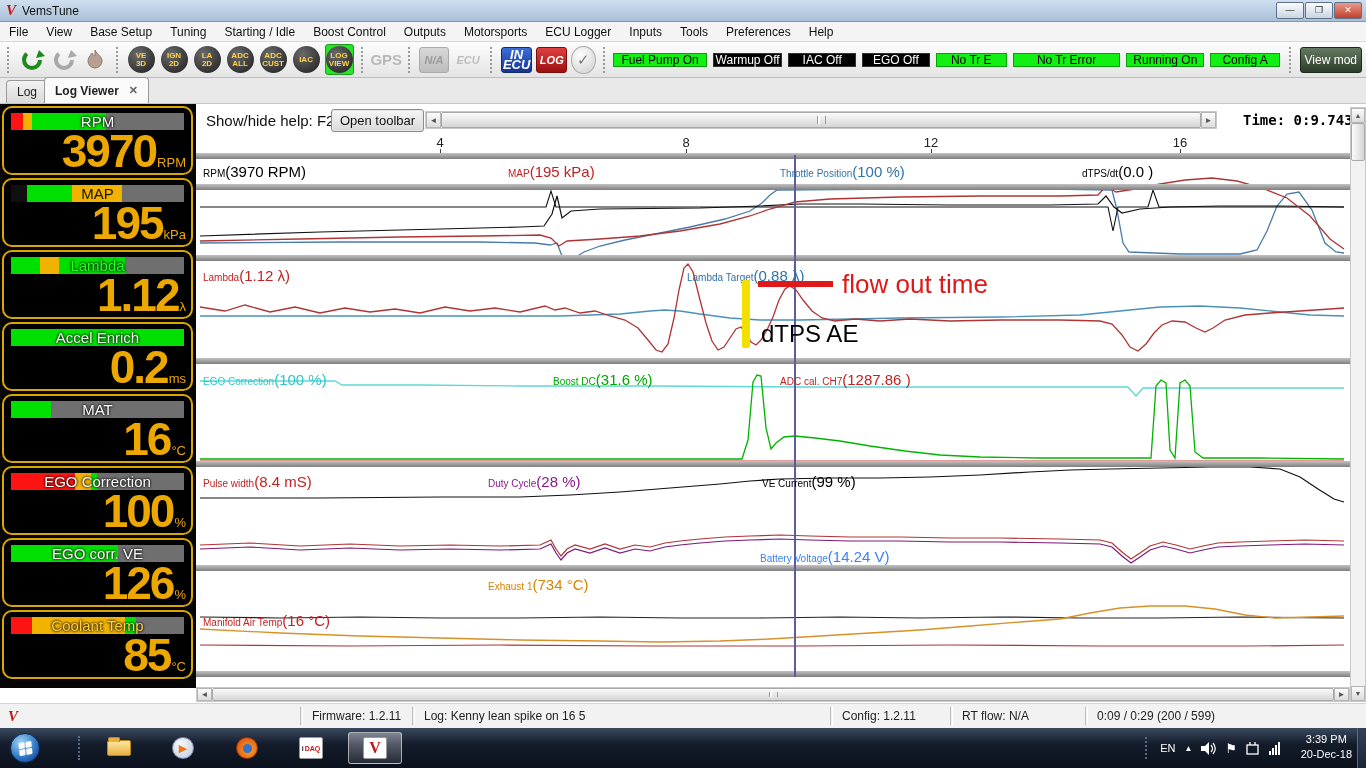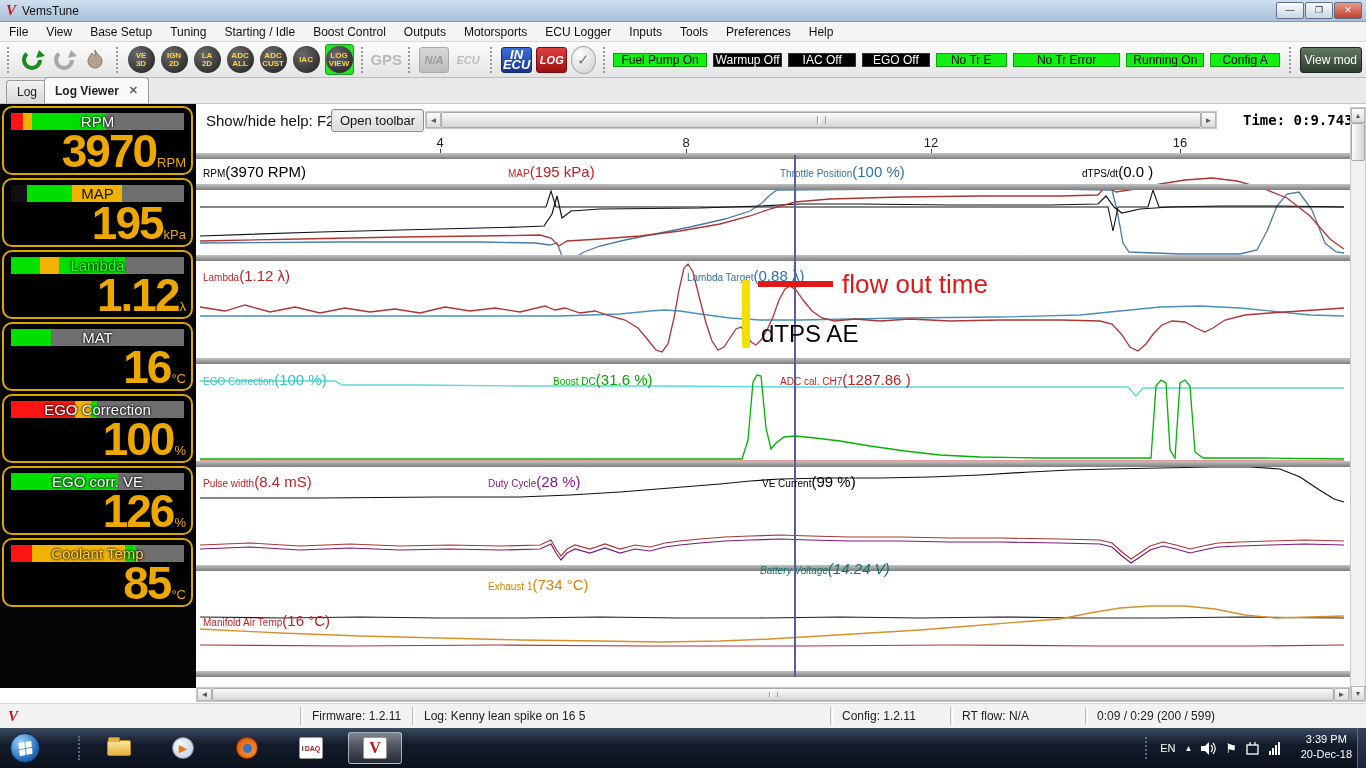--- a/index.html
+++ b/index.html
@@ -279,20 +279,30 @@
           <div style="background: rgb(111, 111, 111); width: 34%;"></div>
         </div>
       <div class="gtitle" style="color: rgb(42, 255, 42);">Lambda</div>
       <div class="gval">
           <span class="v">1.12</span>
           <span class="u">λ</span>
         </div>
     </div>
     <div class="gauge">
       <div class="gbar">
+          <div style="background: rgb(0, 224, 0); width: 100%;"></div>
+        </div>
+      <div class="gtitle" style="color: rgb(240, 255, 240);">Accel Enrich</div>
+      <div class="gval">
+          <span class="v">0.2</span>
+          <span class="u">ms</span>
+        </div>
+    </div>
+    <div class="gauge">
+      <div class="gbar">
           <div style="background: rgb(0, 224, 0); width: 23%;"></div>
           <div style="background: rgb(111, 111, 111); width: 77%;"></div>
         </div>
       <div class="gtitle" style="color: rgb(255, 255, 255);">MAT</div>
       <div class="gval">
           <span class="v">16</span>
           <span class="u">°C</span>
         </div>
     </div>
     <div class="gauge">
@@ -396,21 +406,21 @@
 <div class="abs clabel" style="left: 203px; top: 371px; color: rgb(46, 200, 200);"><span class="ln">EGO Correction</span><span class="lv">(100 %)</span></div>
 <div class="abs clabel" style="left: 553px; top: 371px; color: rgb(0, 168, 0);"><span class="ln">Boost DC</span><span class="lv">(31.6 %)</span></div>
 <div class="abs clabel" style="left: 780px; top: 371px; color: rgb(195, 34, 34);"><span class="ln">ADC cal. CH7</span><span class="lv">(1287.86 )</span></div>
 
 <div class="abs clabel" style="left: 203px; top: 473px; color: rgb(195, 34, 34);"><span class="ln">Pulse width</span><span class="lv">(8.4 mS)</span></div>
 <div class="abs clabel" style="left: 488px; top: 473px; color: rgb(138, 26, 138);"><span class="ln">Duty Cycle</span><span class="lv">(28 %)</span></div>
 <div class="abs clabel" style="left: 762px; top: 473px; color: rgb(0, 0, 0);"><span class="ln">VE Current</span><span class="lv">(99 %)</span></div>
 
 <div class="abs clabel" style="left: 203px; top: 576px; color: rgb(195, 34, 34); margin-top: 36px;"><span class="ln">Manifold Air Temp</span><span class="lv">(16 °C)</span></div>
 <div class="abs clabel" style="left: 488px; top: 576px; color: rgb(216, 132, 0);"><span class="ln">Exhaust 1</span><span class="lv">(734 °C)</span></div>
-<div class="abs clabel" style="left: 760px; top: 560px; color: #0f766e; font-style: italic;"><span class="ln">Battery Voltage</span><span class="lv">(14.24 V)</span></div>
+<div class="abs clabel" style="left: 760px; top: 548px; color: #3b82f6;"><span class="ln">Battery Voltage</span><span class="lv">(14.24 V)</span></div>
 
 <div class="abs ann-yellow"></div>
 <div class="abs ann-red"></div>
 <div class="abs ann-fade">flow out time</div>
 <div class="abs ann-dtps">dTPS AE</div>
 
 <div class="abs hsb" style="left:196px;top:687px;width:1154px;height:15px">
   <div class="sbarrow">◄</div>
   <div class="sbthumb"></div>
   <div class="sbarrow">►</div>

